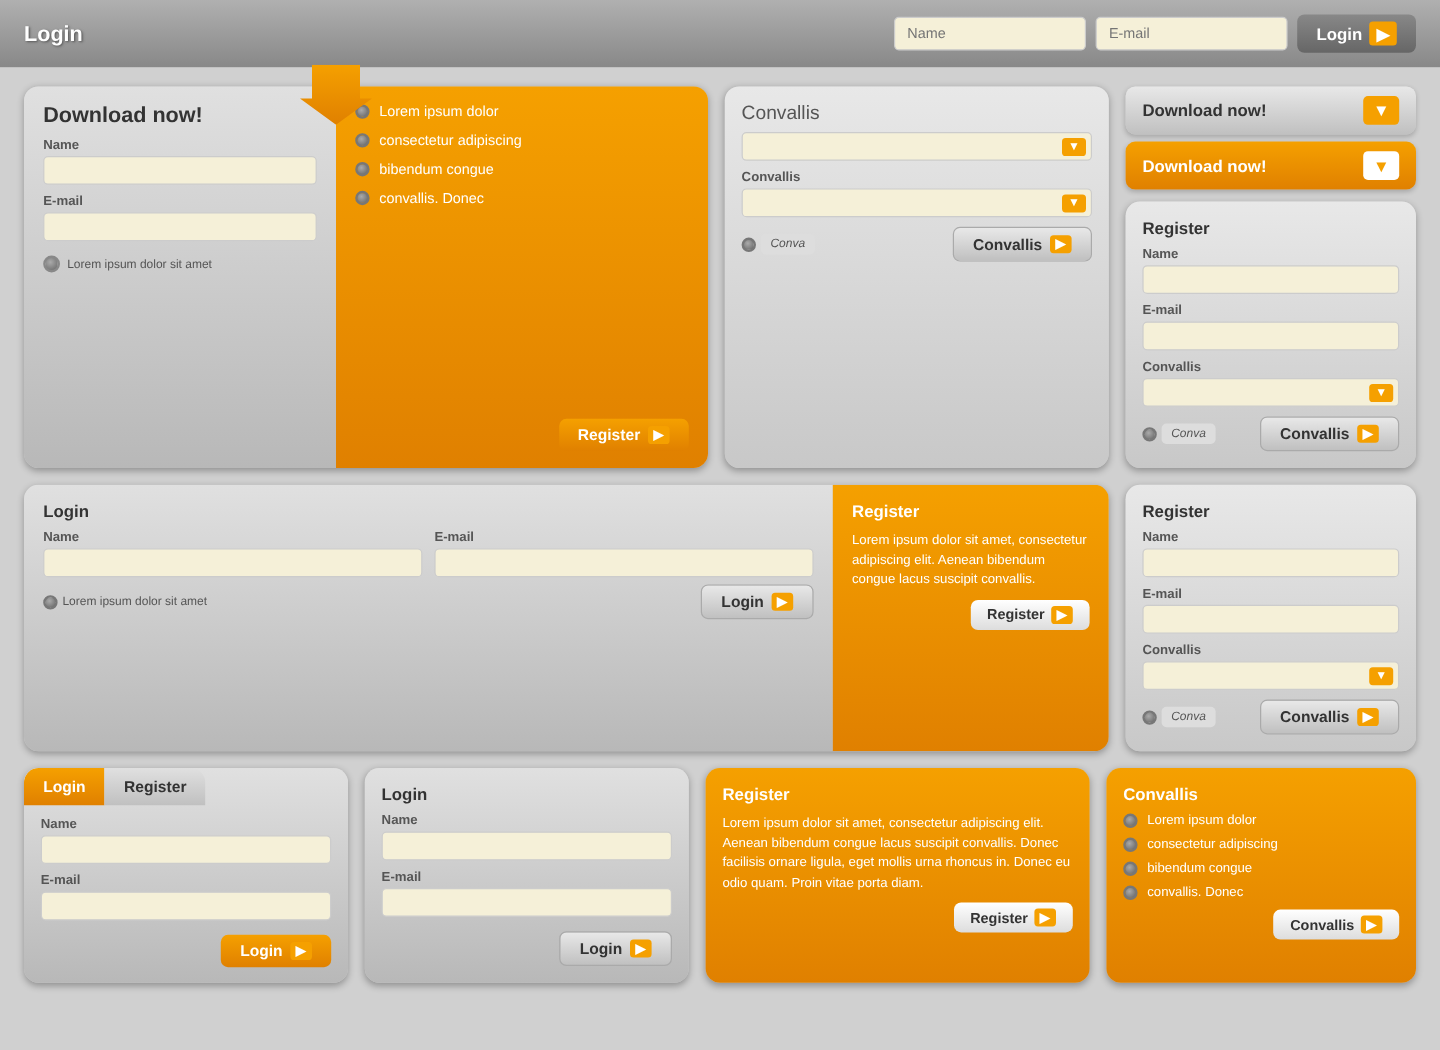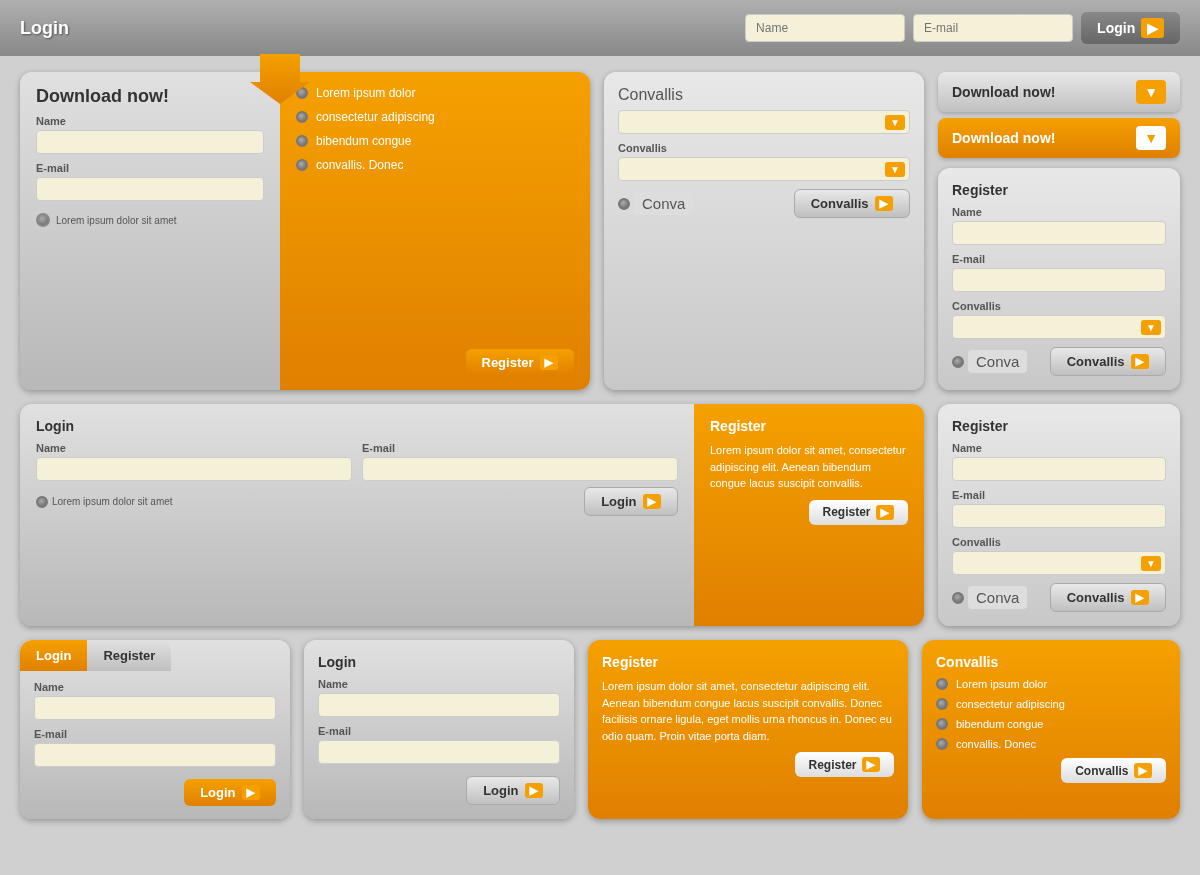--- a/index.html
+++ b/index.html
@@ -415,25 +415,26 @@
       display: flex;
       align-items: center;
       justify-content: space-between;
       margin-top: 4px;
     }
     .small-text {
       font-size: 10px;
       color: #555;
     }
     .conva-label {
-      font-size: 15px;
+      font-size: 10px;
       color: #555;
       background: #ddd;
       padding: 3px 8px;
       border-radius: 4px;
+      font-style: italic;
     }
 
     
     .radio-list-item-dark {
       display: flex;
       align-items: center;
       gap: 8px;
       margin-bottom: 8px;
       font-size: 11px;
       color: #fff;

